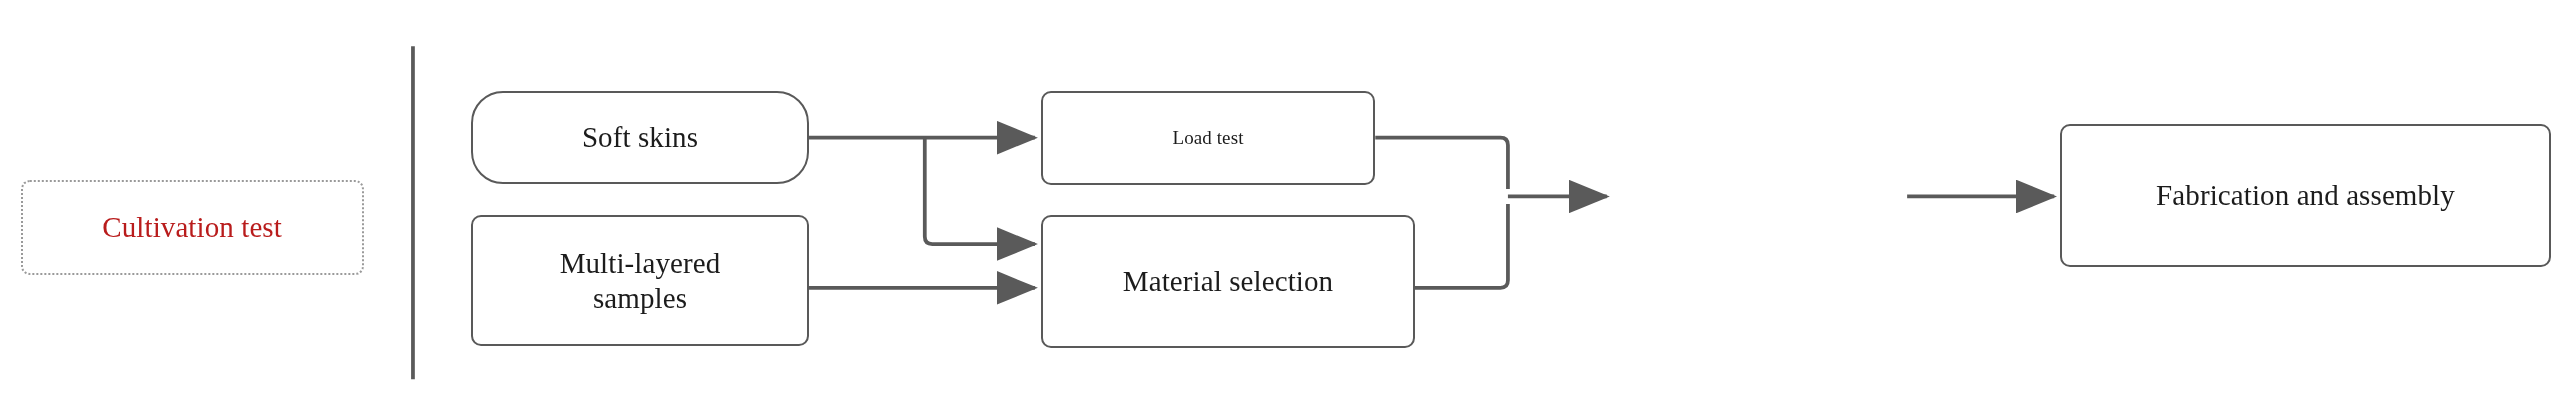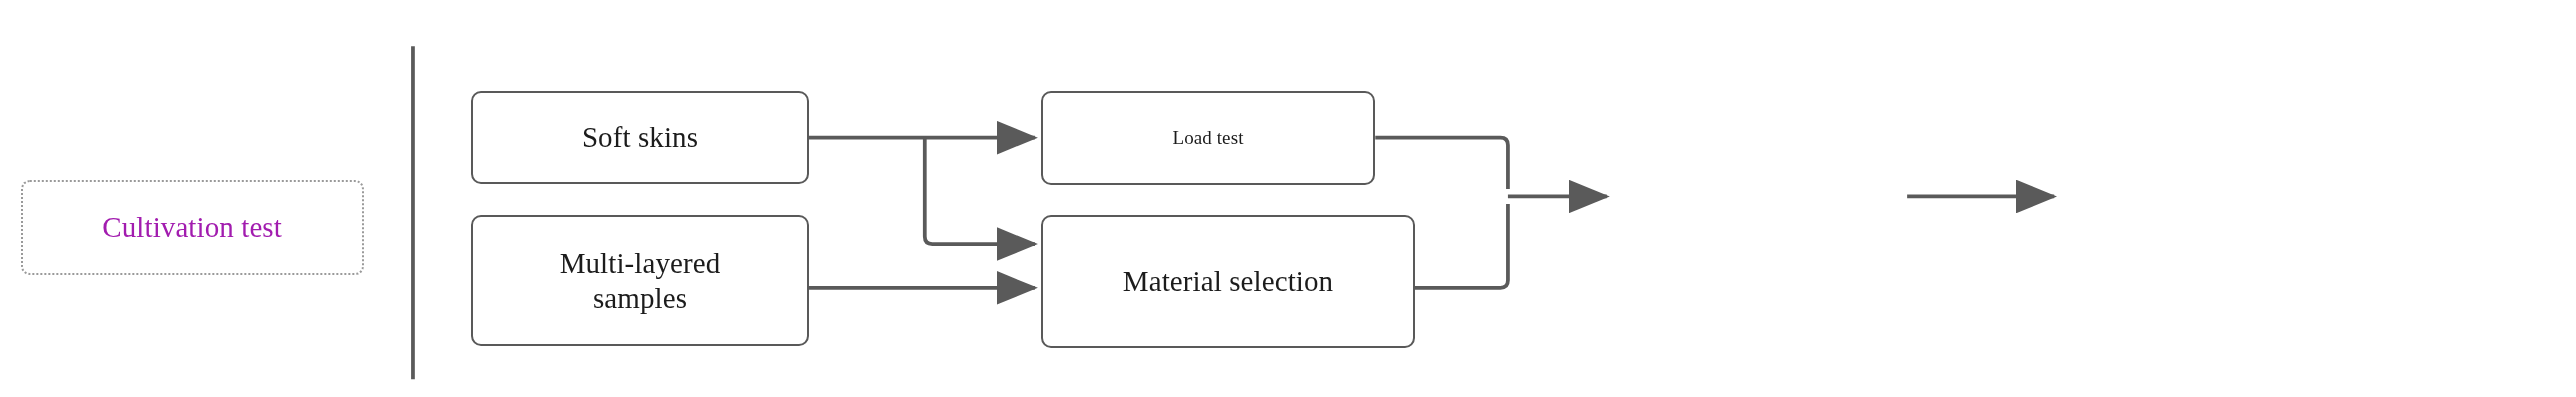--- a/index.html
+++ b/index.html
@@ -37,31 +37,31 @@
     letter-spacing: 0.1px;
     z-index: 3;
   }
   .node.solid {
     border: 2.5px solid #595959;
     border-radius: 10px;
   }
   .node.dotted {
     border: 2.5px dotted #9a9a9a;
     border-radius: 8.8px;
-    color: #a21caf;
+    color: #b91c1c;
   }
   .node-label {
     display: block;
     white-space: pre-line;
     padding: 0 8.8px;
   }
 
   
   #node-cultivation   { left: 20.6px;   top: 180px; width: 343px; height: 95px; font-size: 29px; }
-  #node-soft-skins    { left: 471px;  top: 91px; width: 338px; height: 93px; font-size: 29px; }
+  #node-soft-skins    { left: 471px;  top: 91px; width: 338px; height: 93px; font-size: 29px; border-radius: 32px; }
   #node-multi-layered { left: 471px;  top: 215px; width: 338px; height: 131px; font-size: 29px; }
   #node-load-test     { left: 1041px; top: 91px; width: 334px; height: 94px; font-size: 19px; }
   #node-material-sel  { left: 1041px; top: 215px; width: 374px; height: 133px; font-size: 29px; }
   #node-design-prop   { left: 1613px; top: 149px; width: 294px; height: 95px; font-size: 29px; }
   #node-fabrication   { left: 2060px; top: 124px; width: 491px; height: 143px; font-size: 29px; }
 </style>
 </head>
 <body>
 
 <div id="canvas">
@@ -105,15 +105,18 @@
 
   <div class="node solid" id="node-load-test">
     <span class="node-label">Load test</span>
   </div>
 
   <div class="node solid" id="node-material-sel">
     <span class="node-label">Material selection</span>
   </div>
 
 
+  <div class="node solid" id="node-fabrication">
+    <span class="node-label">Fabrication and assembly</span>
+  </div>
 
 </div>
 
 
 </body></html>

